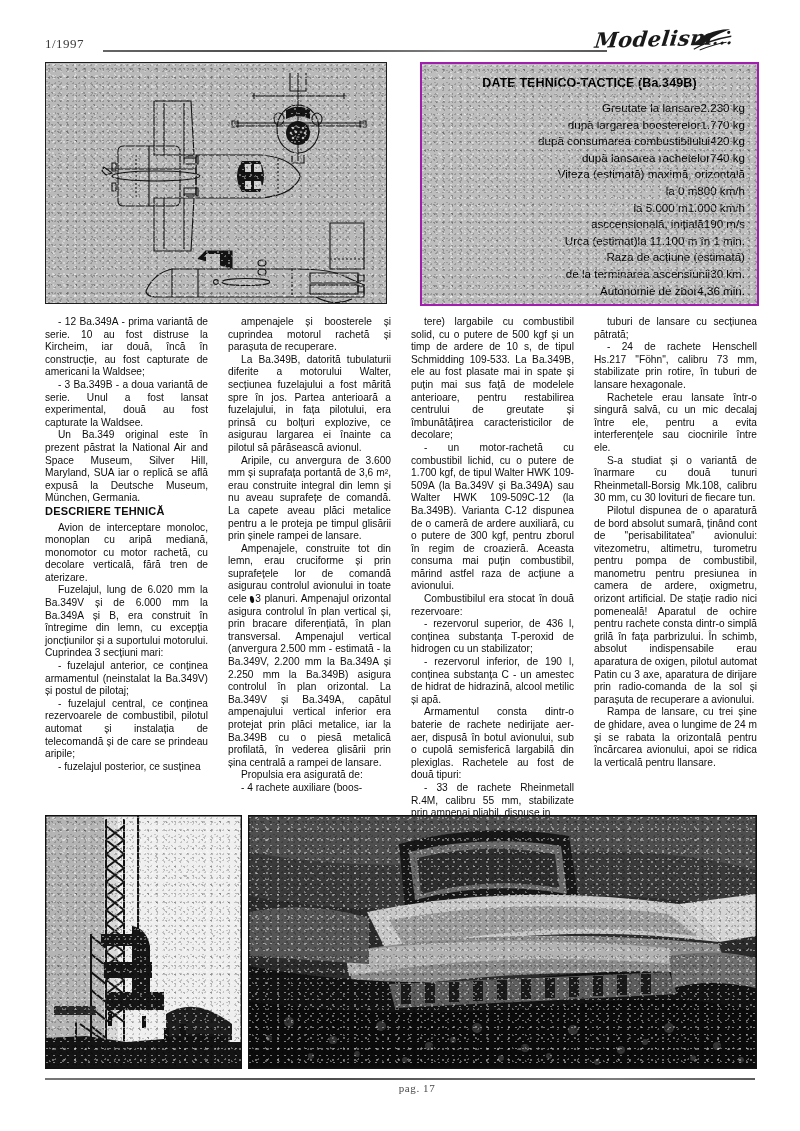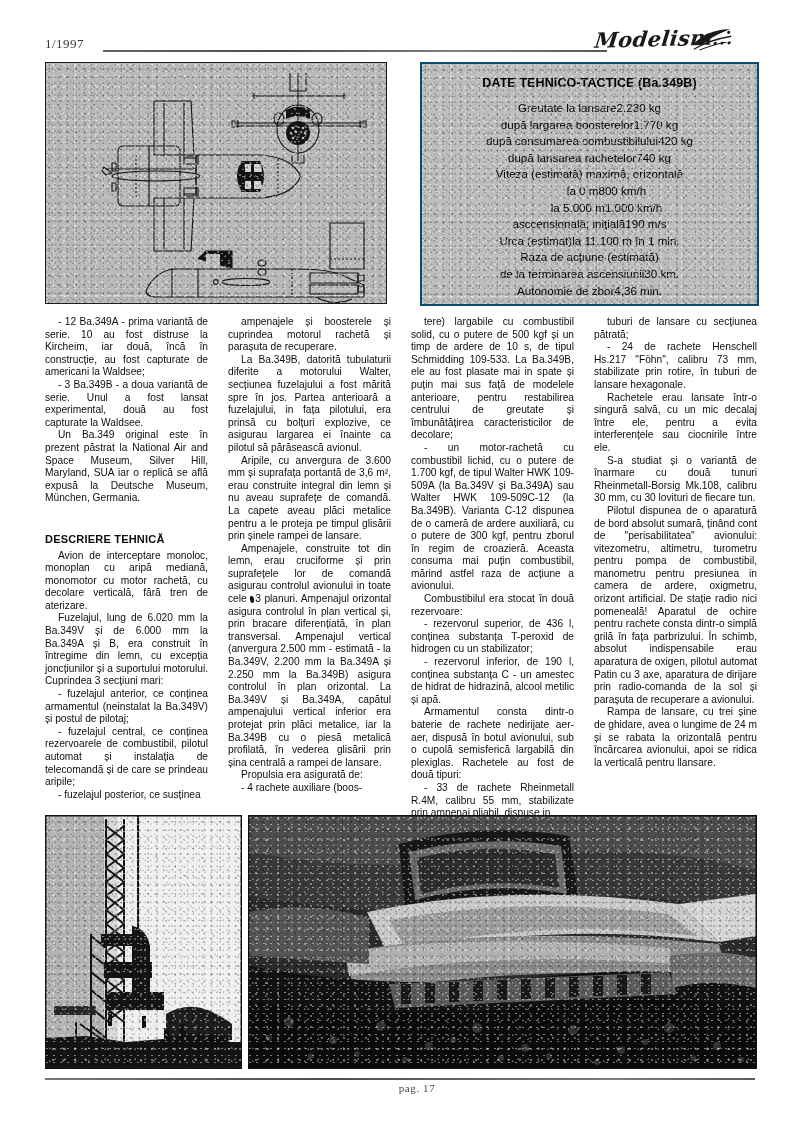--- a/index.html
+++ b/index.html
@@ -60,32 +60,32 @@
       radial-gradient(circle at 54% 41%, rgba(0,0,0,.22) 0 1px, transparent 1px),
       radial-gradient(circle at 92% 34%, rgba(255,255,255,.42) 0 1px, transparent 1px),
       radial-gradient(circle at 8% 55%, rgba(0,0,0,.20) 0 1px, transparent 1px);
     background-size:7px 7px,9px 9px,11px 11px,8px 8px,13px 13px,6px 6px,10px 10px,12px 12px;
     opacity:.85;
     pointer-events:none;
   }
   
   .spec{
     position:absolute;left:420px;top:62px;width:335px;height:240px;
-    border:2px solid #0c4a6e;
+    border:2px solid #a21caf;
     background:#bdbdbd;
     overflow:hidden;
   }
   .spec-inner{position:absolute;inset:0;padding:8px 12px 0 12px;}
   .spec-title{
     text-align:center;font-weight:bold;font-size:12.5px;
     margin:4px 0 10px 0;color:#000;
     letter-spacing:.1px;
   }
   .spec-row{
-    display:flex;justify-content:center;align-items:baseline;
+    display:flex;justify-content:flex-end;align-items:baseline;
     font-size:11.6px;line-height:16.6px;color:#000;
     white-space:nowrap;
   }
   .spec-row .lbl{text-align:left;}
   .spec-row .val{font-weight:normal;text-align:right;}
   .spec-row.indent .lbl{padding-left:34px;}
   
   .cols{
     position:absolute;left:45px;top:316px;width:712px;height:500px;
     display:flex;gap:20px;
@@ -94,21 +94,21 @@
     width:170px;
     font-family:"Liberation Sans",sans-serif;
     font-size:10.2px;
     line-height:12.6px;
     text-align:justify;
     color:#0d0d0d;
     hyphens:manual;
   }
   .col p{margin:0;text-indent:13px;}
   .col h3{
-    font-size:11px;font-weight:bold;margin:28px 0 4px 0;
+    font-size:11px;font-weight:bold;margin:0 0 4px 0;
     text-align:left;text-indent:0;letter-spacing:.2px;
   }
   .blot{
     display:inline-block;width:4px;height:7px;background:#111;
     border-radius:40% 60% 50% 50%;vertical-align:-1px;margin-right:1px;
     transform:rotate(-8deg);
   }
   
   .photo-l{
     position:absolute;left:45px;top:815px;width:195px;height:252px;

